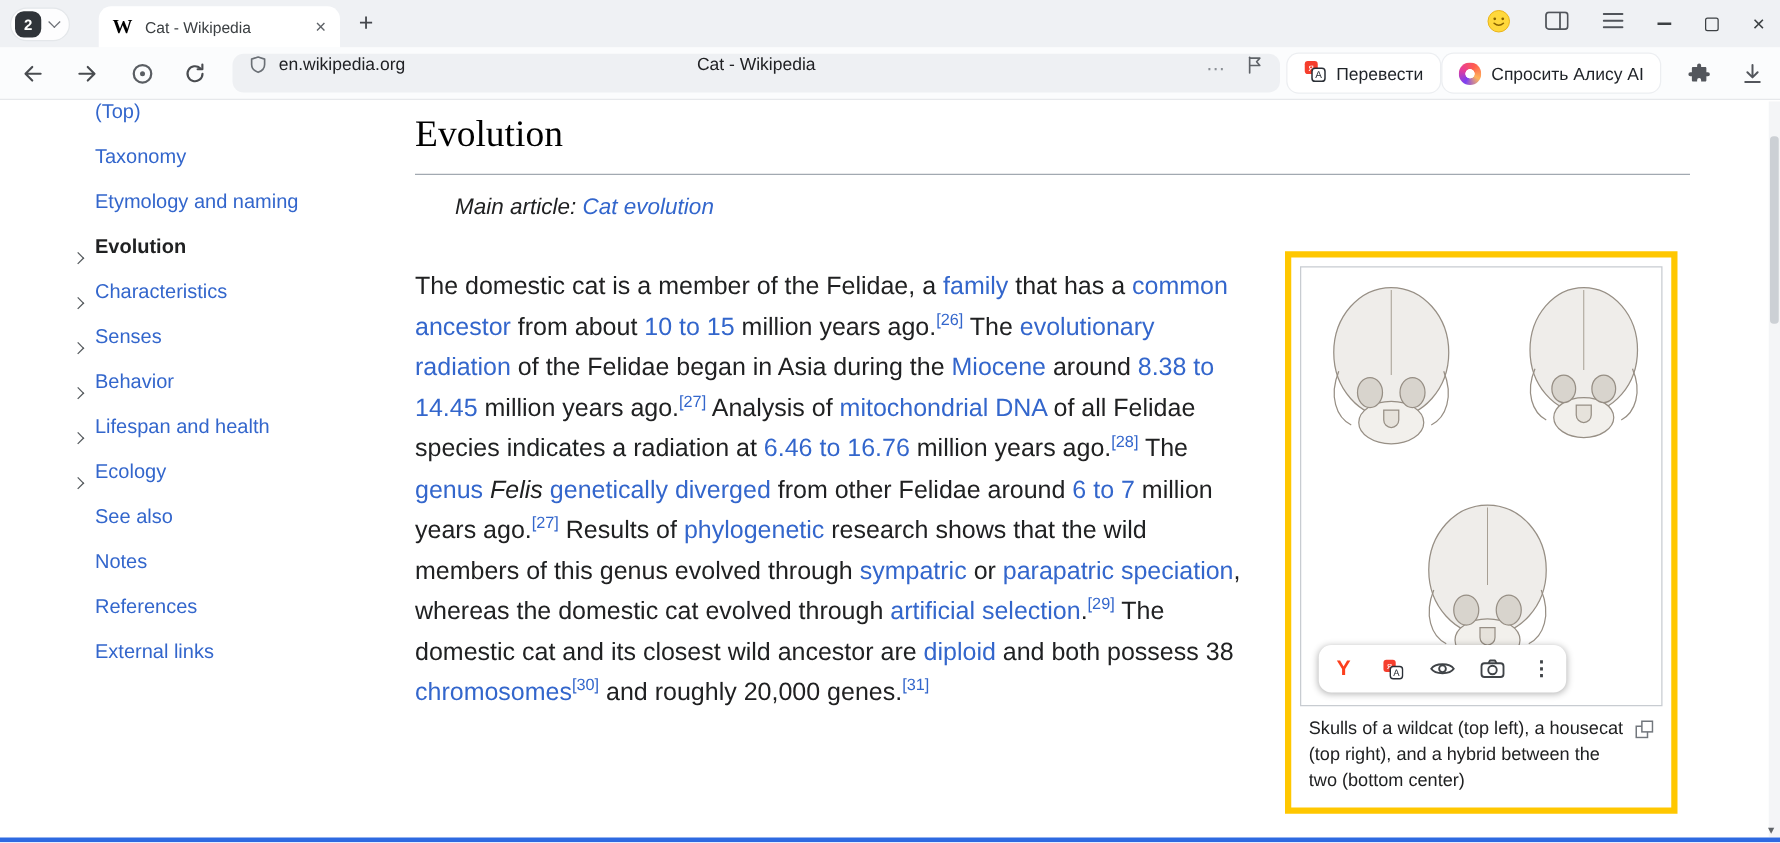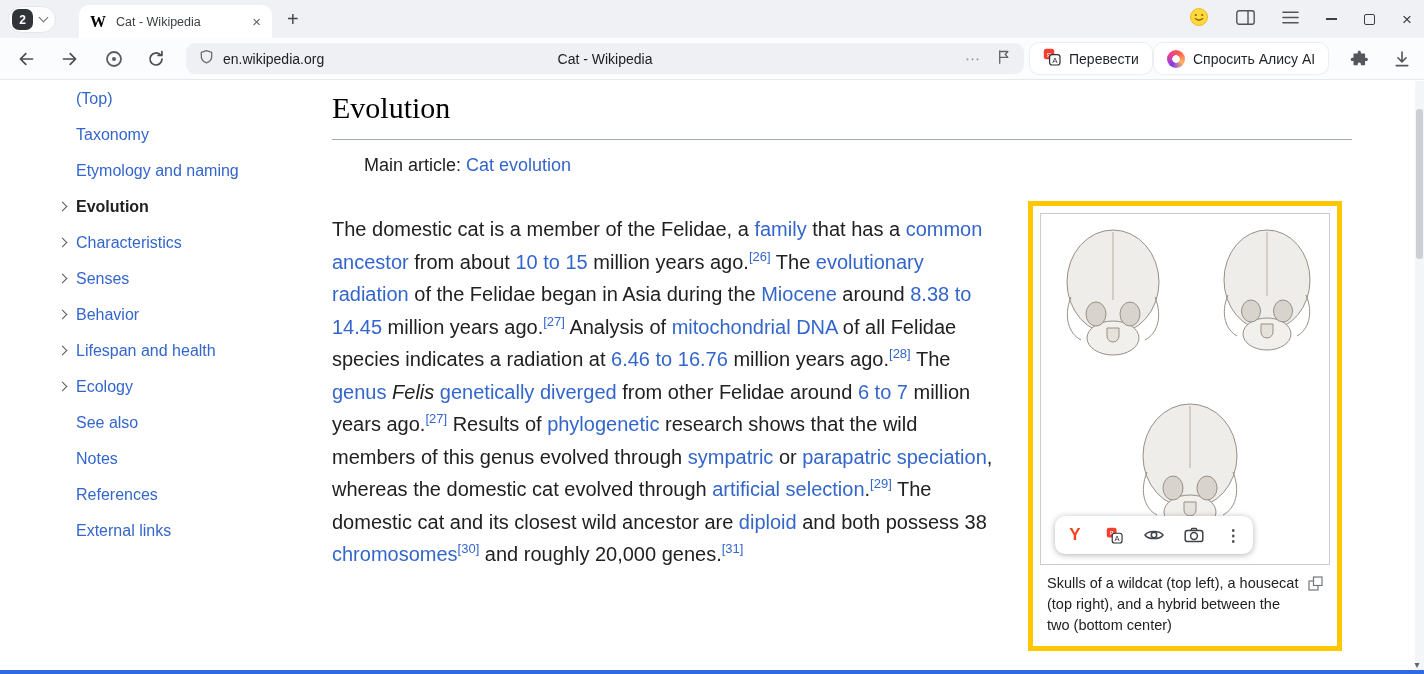--- a/index.html
+++ b/index.html
@@ -24,48 +24,48 @@
   .tabbar-right { position:absolute; right:12px; top:0; height:38px; display:flex; align-items:center; gap:27px; }
   .win-min { width:11px; height:1.6px; background:#3c4043; display:inline-block; }
   .win-max { width:11px; height:11px; border:1.3px solid #3c4043; border-radius:2px; display:inline-block; }
   .win-close { font-size:17px; color:#3c4043; line-height:1; }
 
   
   .toolbar { position:absolute; top:38px; left:0; right:0; height:42px; background:#fbfcfd;
              border-bottom:1px solid #e6e8eb; }
   .tool-ico { position:absolute; top:11px; }
   .addressbar { position:absolute; left:186px; top:5px; width:838px; height:31px; background:#eef0f3;
-                border-radius:9px; display:flex; align-items:center; padding:0 12px; }
+                border-radius:9px; display:flex; align-items:flex-start; padding:0 12px; }
   .url { font-size:14px; color:#202124; margin-left:8px; position:relative; z-index:2; }
   .center-title { position:absolute; left:0; right:0; text-align:center; font-size:14px; color:#202124; }
   .bar-right { margin-left:auto; display:flex; align-items:center; gap:14px; position:relative; z-index:2; }
   .more-h { color:#8b9096; font-size:15px; letter-spacing:1px; }
   .chrome-btn { position:absolute; top:5px; height:31px; background:#fff; border-radius:9px;
                 box-shadow:0 0 0 1px #eceef1; display:flex; align-items:center; gap:8px;
                 padding:0 13px; font-size:14px; color:#1f2328; white-space:nowrap; }
   .btn-translate { left:1030px; }
   .btn-alice { left:1154px; }
   .alice-icon { width:18px; height:18px; border-radius:50%;
                 background: radial-gradient(circle at 50% 50%, #fff 0 3.5px, rgba(255,255,255,0) 4px),
                             conic-gradient(from 210deg, #7b3ff2, #e93e96, #ff5c4d, #ffb55c, #7b3ff2); }
 
   
   .content { position:absolute; top:81px; left:0; right:0; bottom:4px; background:#fff; overflow:hidden; }
 
   .toc { position:absolute; left:56px; top:0; width:262px; }
-  .toc-row { height:36px; display:flex; align-items:center; position:relative; padding-left:20px;
+  .toc-row { height:36px; display:flex; position:relative; padding-left:20px;
              font-size:16px; color:#3366cc; cursor:pointer; }
   .toc-chevron { position:absolute; left:3px; top:14px; width:7px; height:7px;
                  border-right:1.7px solid #54595d; border-bottom:1.7px solid #54595d; transform:rotate(-45deg); }
   .toc-row.active .toc-label { color:#202122; font-weight:bold; }
 
   .article-heading { position:absolute; left:332px; top:10px; width:1020px; margin:0;
                      font-family:"Liberation Serif", serif; font-weight:normal; font-size:30px; color:#000;
                      padding-bottom:14px; border-bottom:1px solid #a2a9b1; }
-  .hatnote { position:absolute; left:364px; top:74px; font-size:18px; color:#202122; }
+  .hatnote { position:absolute; left:364px; top:74px; font-style:italic; font-size:18px; color:#202122; }
   .para { position:absolute; left:332px; top:112px; width:672px; font-size:20px; line-height:32.5px; color:#202122; }
   .wlink { color:#3366cc; text-decoration:none; cursor:pointer; }
   sup.ref { font-size:13px; line-height:0; vertical-align:super; }
 
   
   .figure { position:absolute; left:1028px; top:120px; width:314px; height:450px;
             border:5px solid #ffc700; background:#fff; }
   .fig-pad { padding:7px 7px 0 7px; }
   .fig-image { height:352px; border:1px solid #c8ccd1; background:#fff; position:relative; overflow:hidden; cursor:pointer; }
   .fig-toolbar { position:absolute; left:14px; bottom:10px; width:198px; height:38px; background:#fff;

